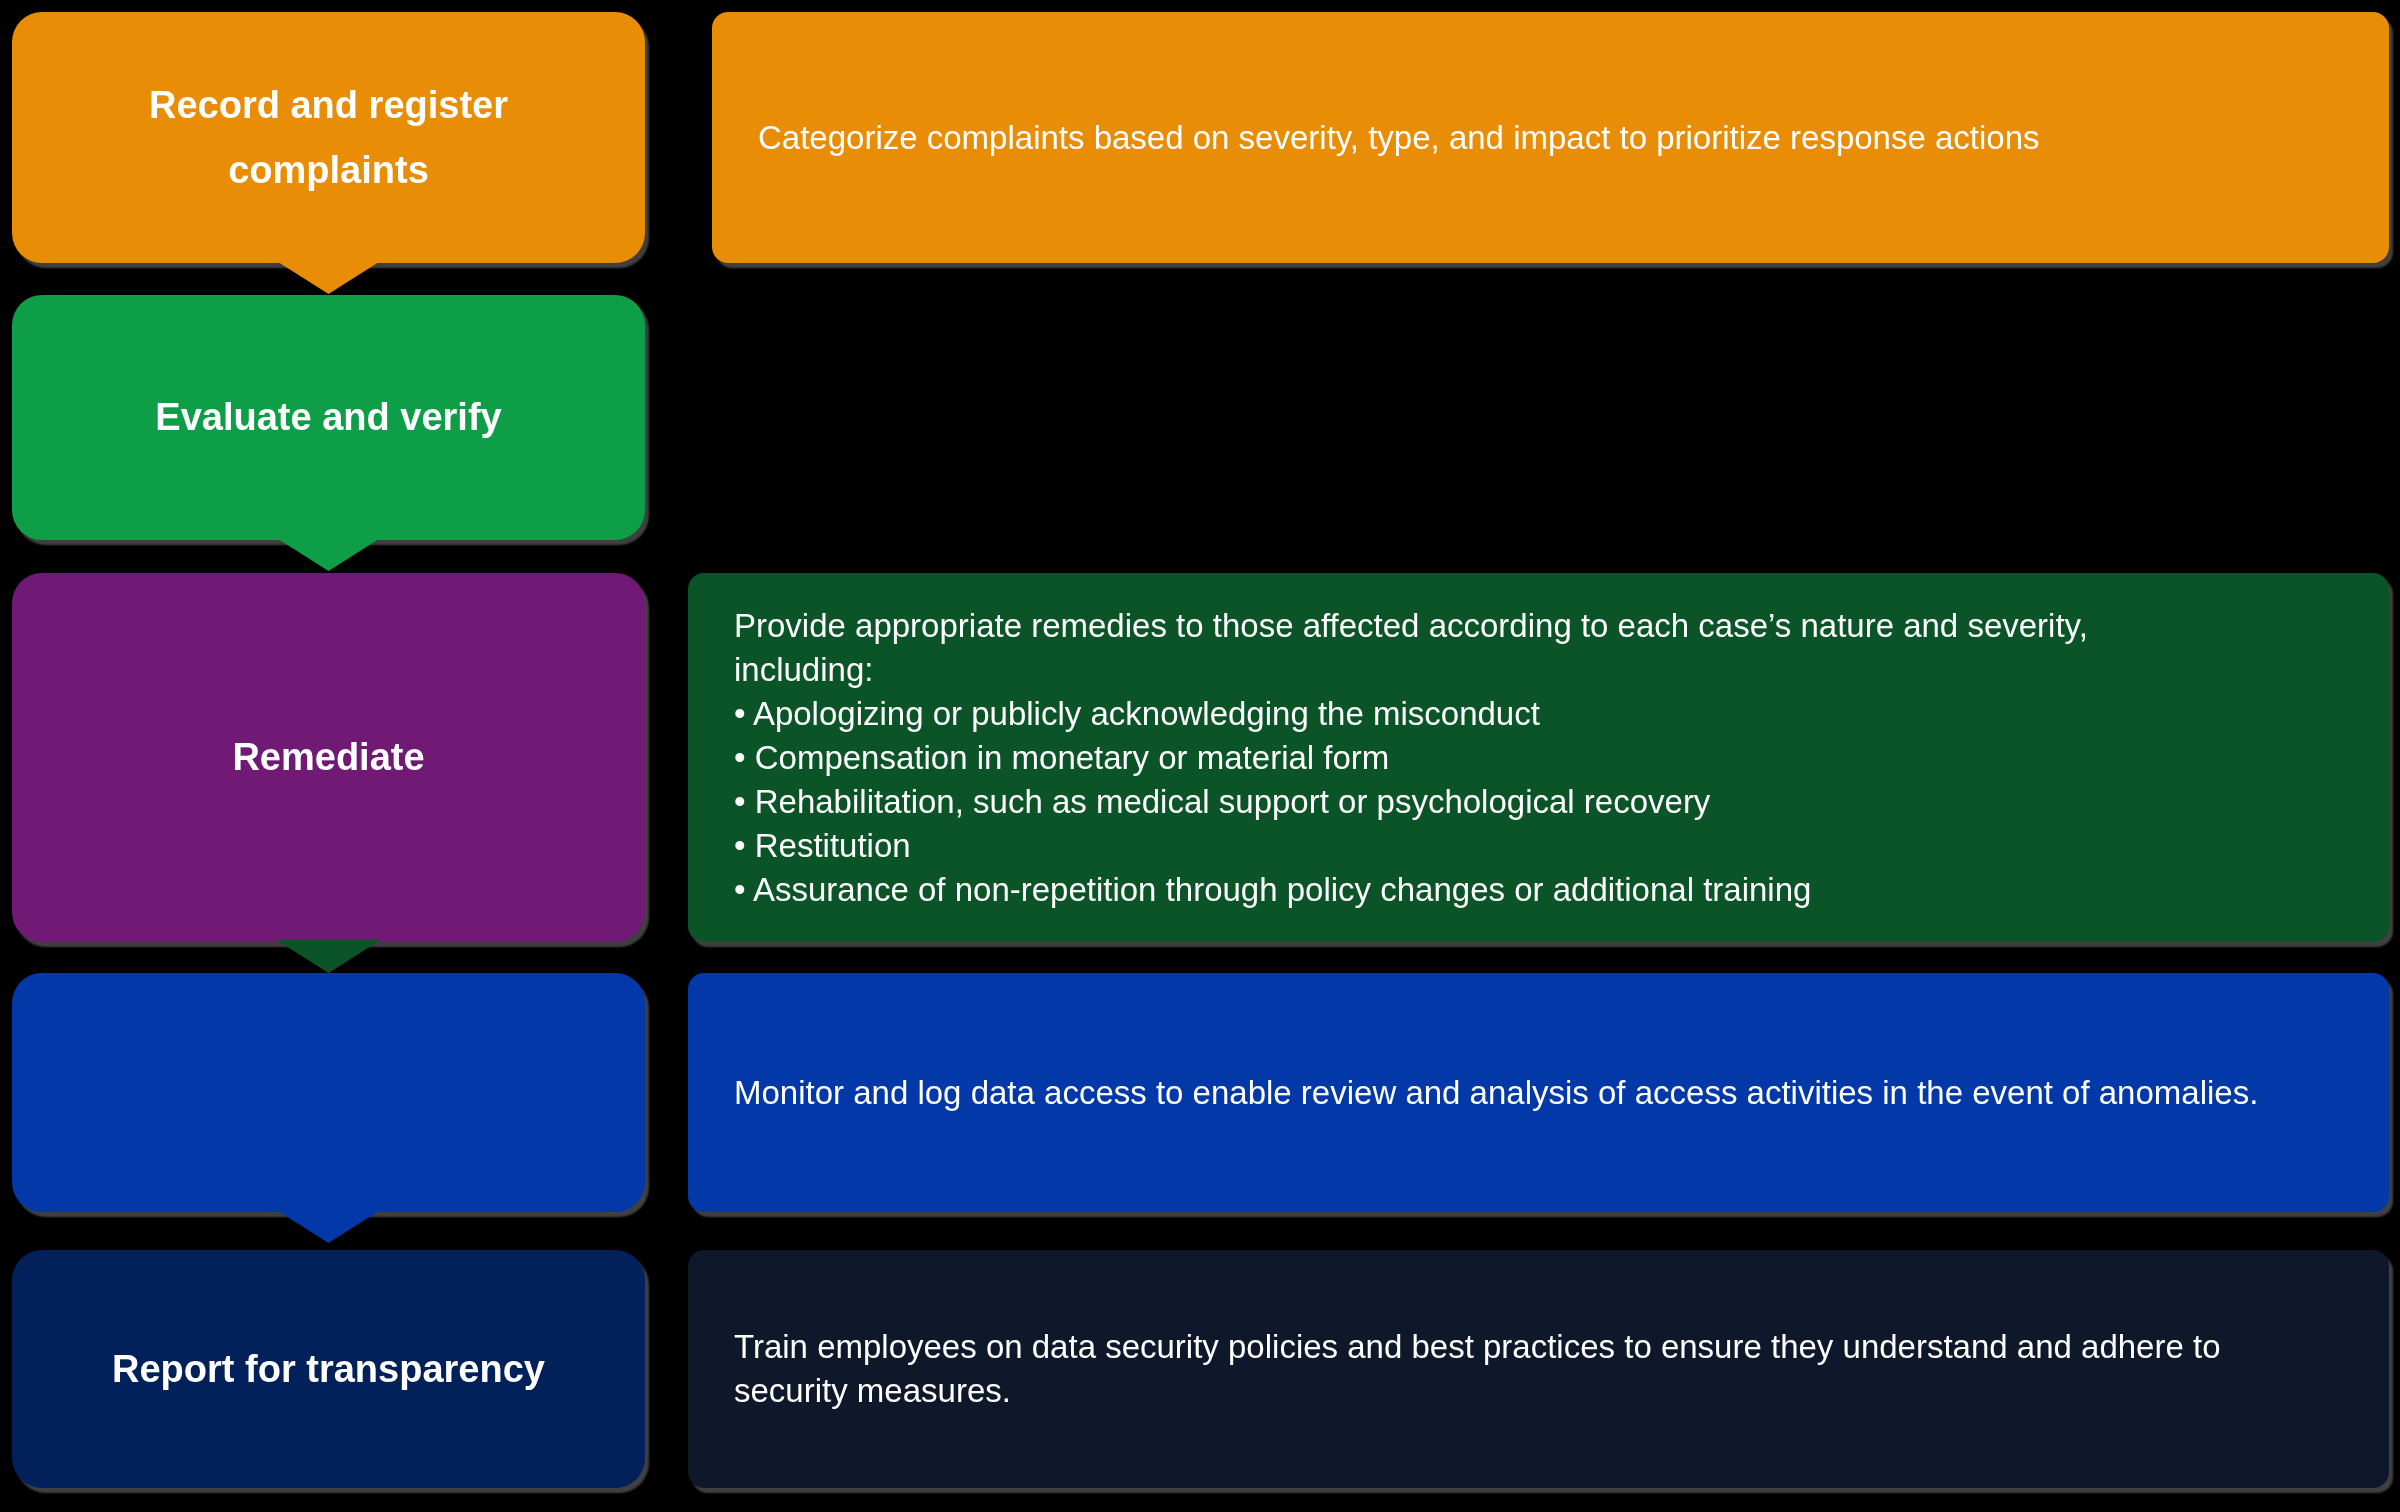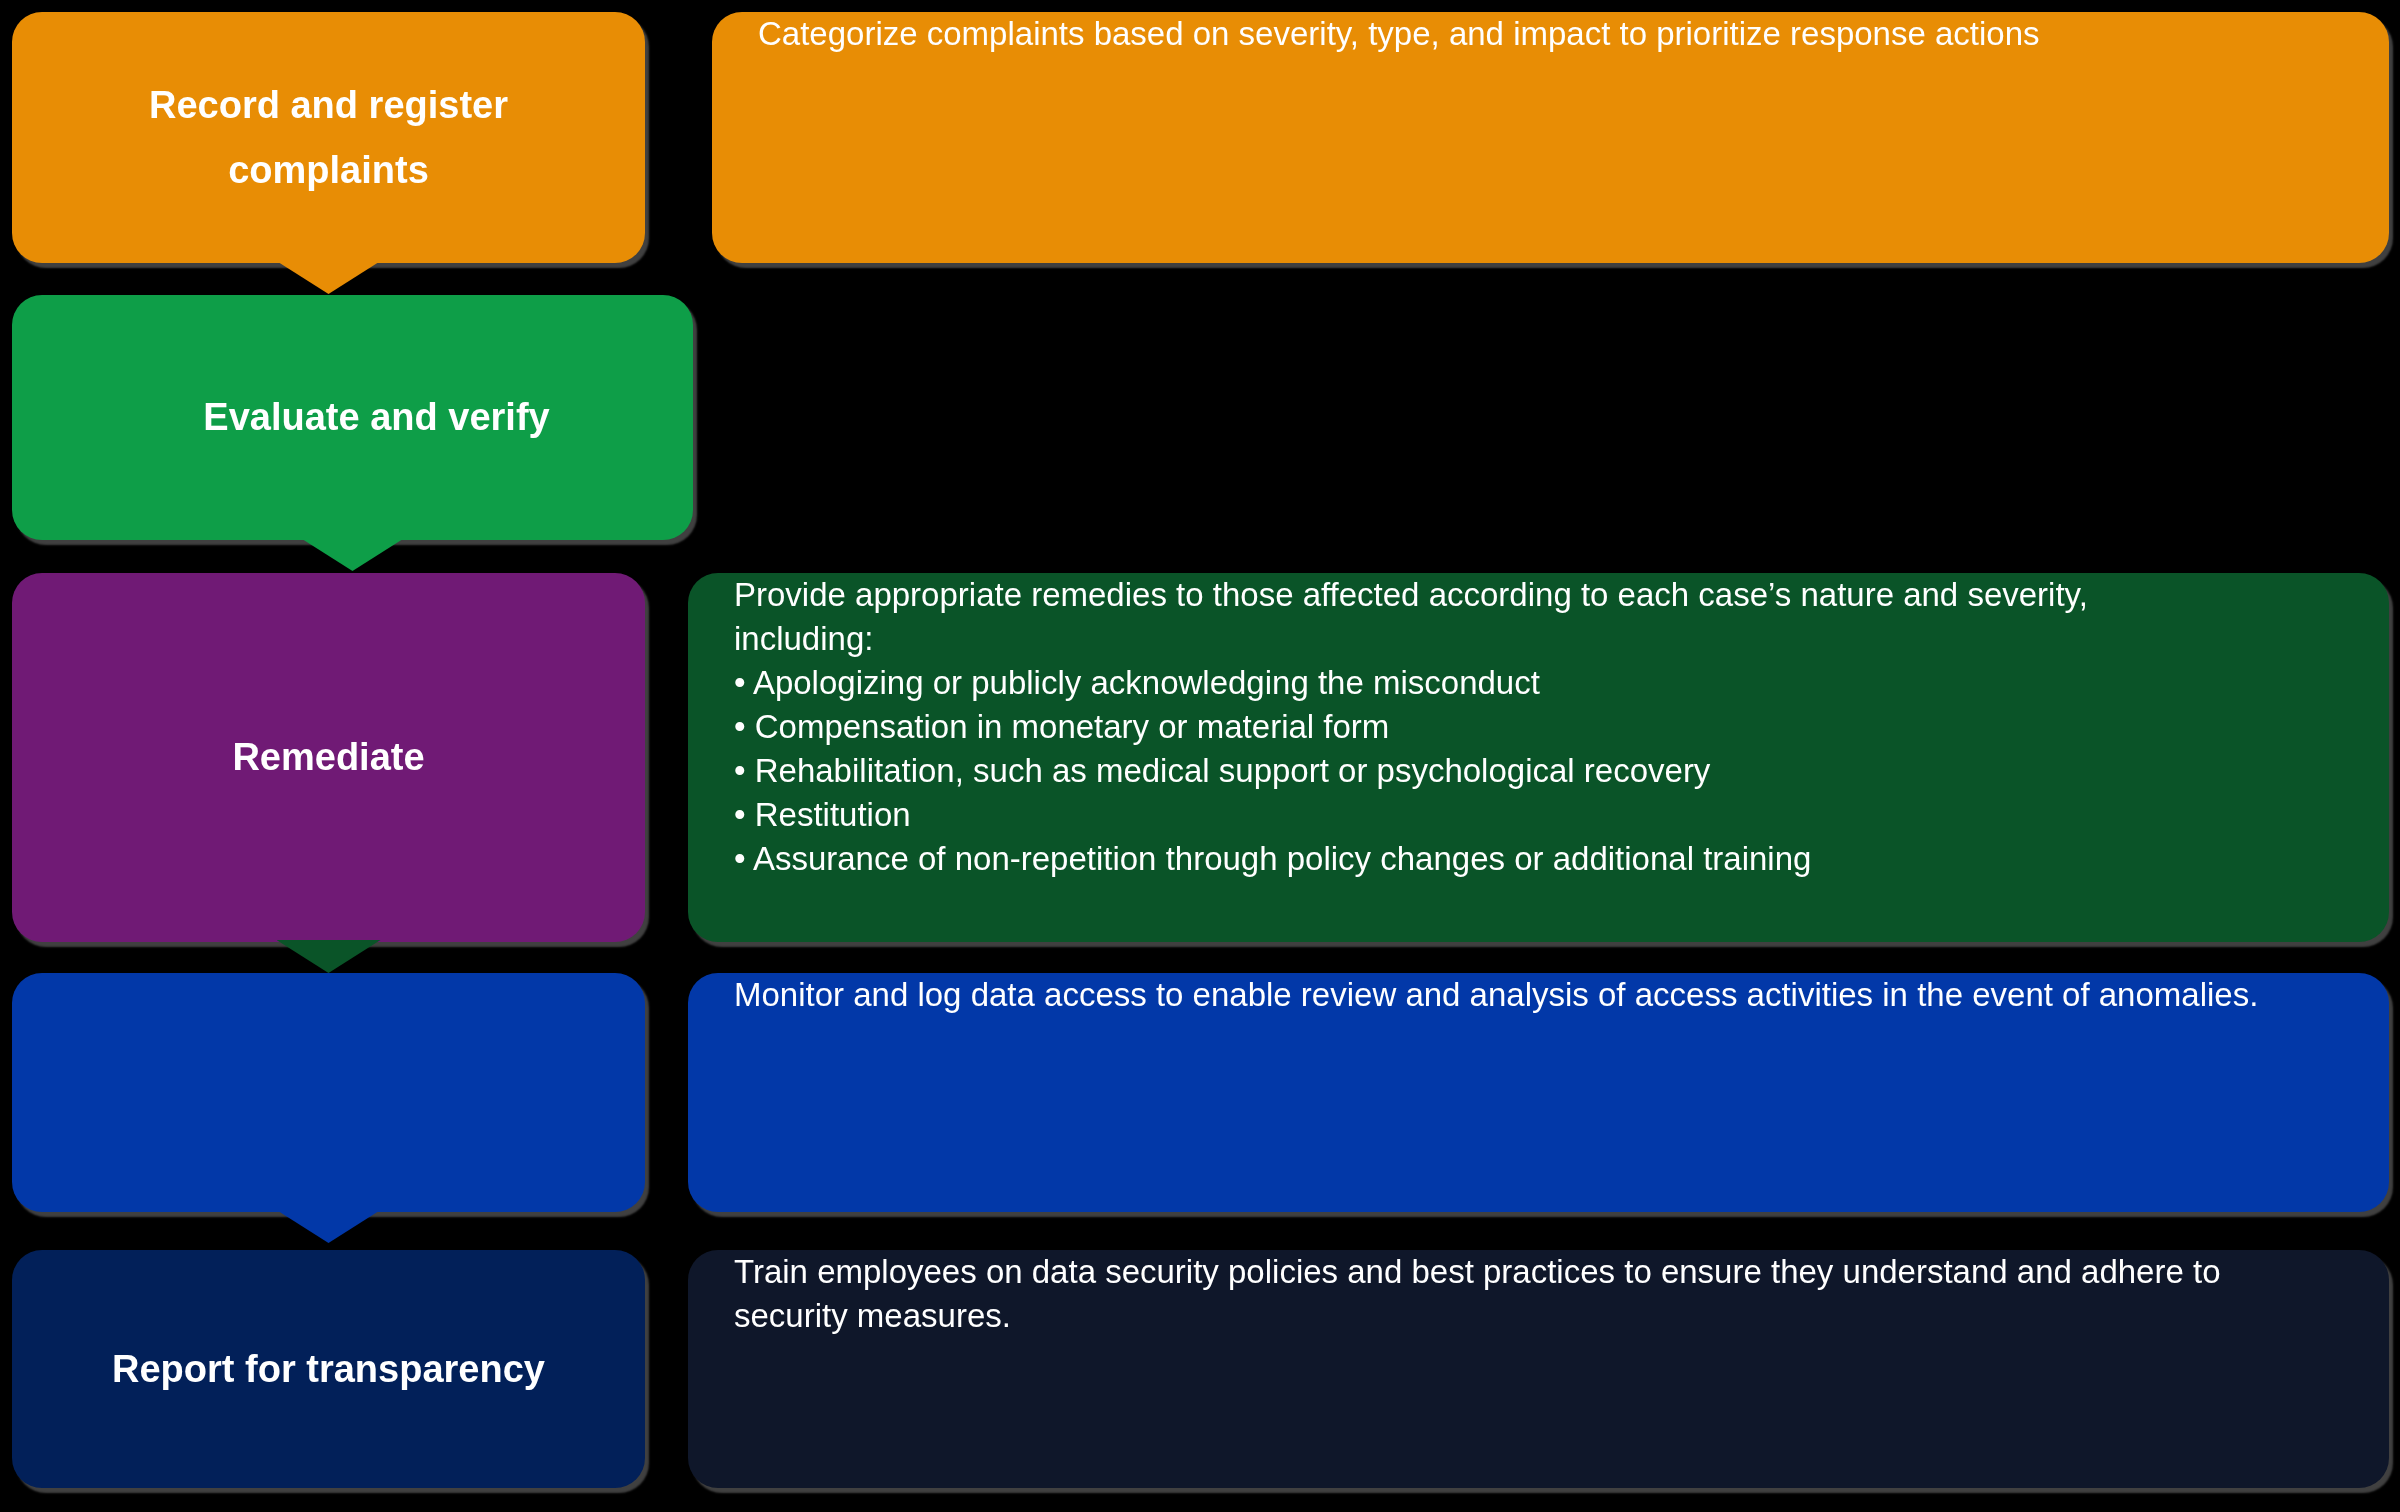--- a/index.html
+++ b/index.html
@@ -43,22 +43,23 @@
   .label-text {
     color: #ffffff;
     font-size: 38px;
     font-weight: 700;
     line-height: 1.7;
     padding: 0 60px;
   }
   .desc-box {
     position: relative;
     flex: 1 1 auto;
-    border-radius: 30px;
+    border-radius: 16px;
     display: flex;
+    align-items: center;
     box-shadow: 4px 5px 2px rgba(128,128,128,0.5);
   }
   .desc-text {
     color: #ffffff;
     font-size: 33px;
     font-weight: 400;
     line-height: 44px;
     padding: 0 46px;
     white-space: pre-line;
   }
@@ -83,21 +84,21 @@
     <div class="label-box" style="background-color: rgb(232, 141, 5);">
       <div class="label-text">Record and register complaints</div>
       <div class="tail" style="background-color: rgb(232, 141, 5);"></div>
     </div>
     <div class="desc-box" style="background-color: rgb(232, 141, 5);">
       <div class="desc-text">Categorize complaints based on severity, type, and impact to prioritize response actions</div>
     </div>
   </div>
 
   <div class="row row-2">
-    <div class="label-box" style="background-color: rgb(14, 158, 72); padding-left: 48px;">
+    <div class="label-box" style="background-color: rgb(14, 158, 72);">
       <div class="label-text">Evaluate and verify</div>
       <div class="tail" style="background-color: rgb(14, 158, 72);"></div>
     </div>
   </div>
 
   <div class="row row-3">
     <div class="label-box" style="background-color: #701a75;">
       <div class="label-text">Remediate</div>
       <div class="tail" style="background-color: rgb(10, 84, 40);"></div>
     </div>

